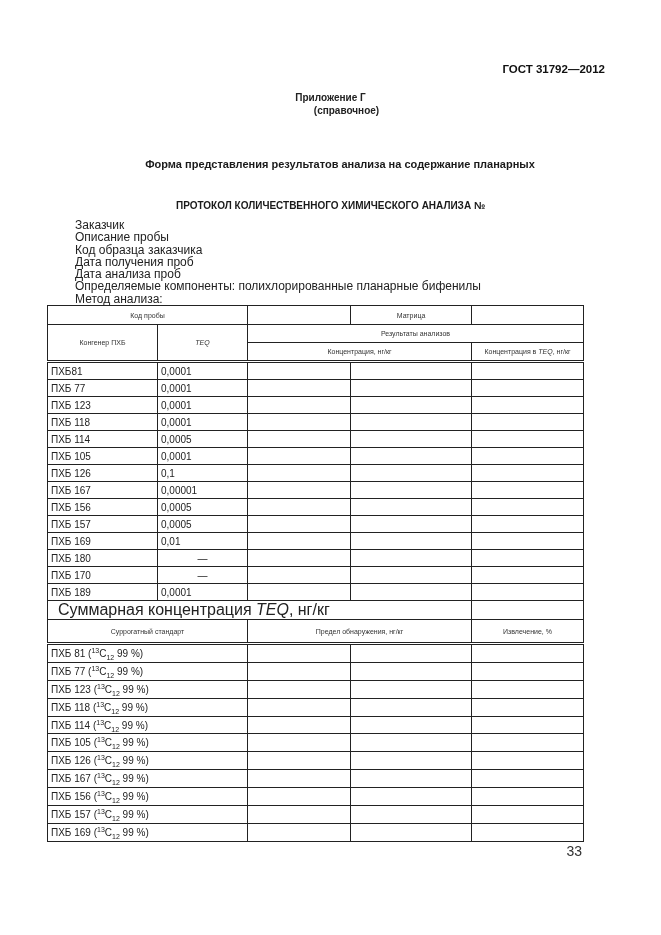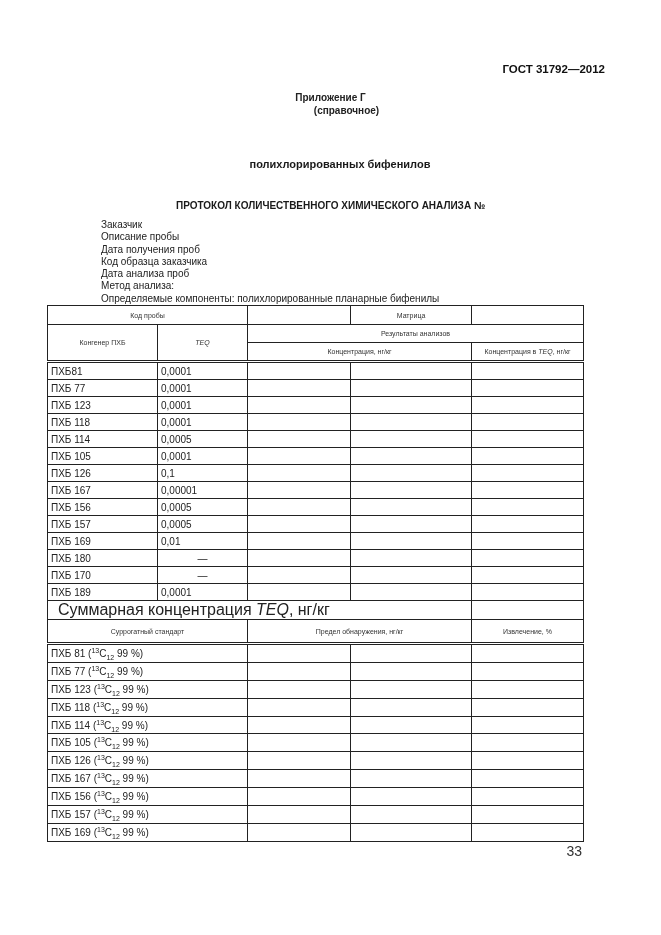--- a/index.html
+++ b/index.html
@@ -18,21 +18,21 @@
   .appendix.t2 { top: 105px; font-weight: bold; margin-left: 16px; }
   .form-title {
     position: absolute; left: 80px; width: 520px; top: 158px; text-align: center;
     font-size: 11px; font-weight: bold; line-height: 13px; color: #1a1a1a;
   }
   .protocol {
     position: absolute; left: 0; width: 661px; top: 200px; text-align: center;
     font-size: 10px; font-weight: bold; color: #1a1a1a;
   }
   .fields {
-    position: absolute; left: 75px; top: 219px; font-size: 10px; line-height: 12.3px; color: #222; margin-left: 26px;
+    position: absolute; left: 75px; top: 219px; font-size: 12px; line-height: 12.3px; color: #222;
   }
   .fields div { white-space: nowrap; }
 
   table.main {
     position: absolute; left: 47px; top: 305px; width: 536px;
     border-collapse: collapse; table-layout: fixed; font-size: 10px; color: #222;
   }
   table.main td {
     border: 1px solid #222; padding: 0 3px; vertical-align: middle; overflow: hidden; white-space: nowrap;
   }
@@ -53,33 +53,33 @@
   }
 </style>
 </head>
 <body>
 
 <div class="std-code">ГОСТ 31792—2012</div>
 <div class="appendix t1">Приложение Г</div>
 <div class="appendix t2">(справочное)</div>
 
 <div class="form-title">
-  <div>полихлорированных бифенилов</div>
+  <div>Форма представления результатов анализа на содержание планарных</div>
 </div>
 
 <div class="protocol">ПРОТОКОЛ КОЛИЧЕСТВЕННОГО ХИМИЧЕСКОГО АНАЛИЗА №</div>
 
 <div class="fields">
   <div>Заказчик</div>
   <div>Описание пробы</div>
+  <div>Код образца заказчика</div>
   <div>Дата получения проб</div>
-  <div>Код образца заказчика</div>
   <div>Дата анализа проб</div>
+  <div>Определяемые компоненты: полихлорированные планарные бифенилы</div>
   <div>Метод анализа:</div>
-  <div>Определяемые компоненты: полихлорированные планарные бифенилы</div>
 </div>
 
 <table class="main">
   <colgroup>
     <col style="width:110px">
     <col style="width:90px">
     <col style="width:103px">
     <col style="width:121px">
     <col style="width:112px">
   </colgroup>

